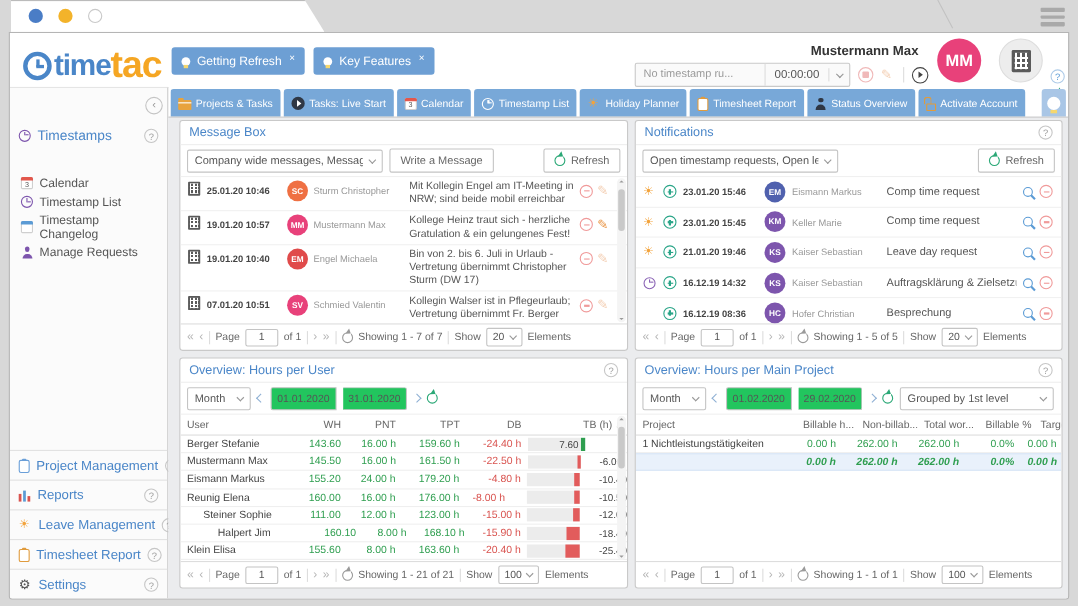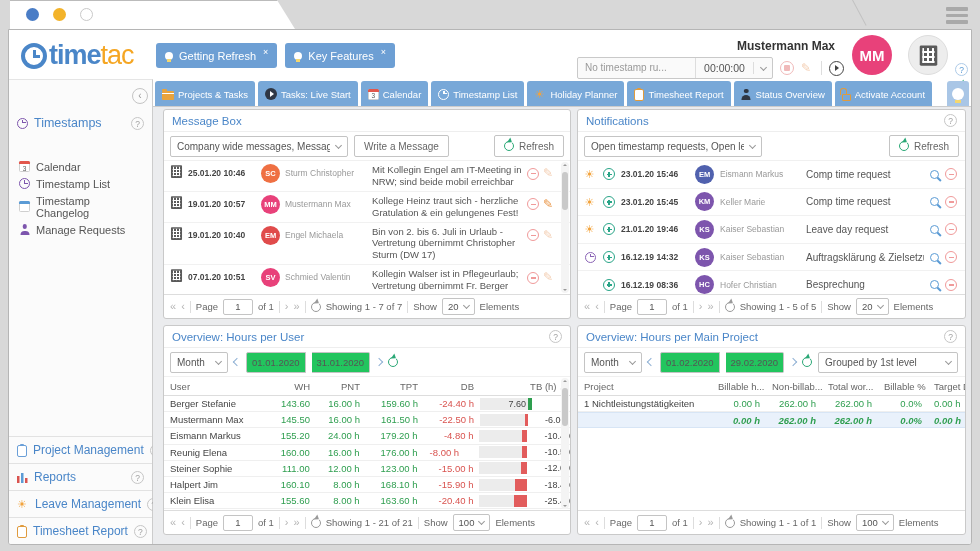--- a/index.html
+++ b/index.html
@@ -19,21 +19,21 @@
 
   
   .window{position:absolute;left:8px;right:8px;top:29px;bottom:6px;background:#fff;border:1px solid #b5b5b5;border-radius:0 0 3px 3px;overflow:hidden}
 
   
   .logo{position:absolute;left:12px;top:10px;display:flex;align-items:center}
   .logo .lclock{width:26px;height:26px;border:4px solid #4a86c8;border-radius:50%;position:relative;margin-right:2px}
   .logo .lclock:before{content:"";position:absolute;left:8px;top:3px;width:3px;height:7px;background:#4a86c8}
   .logo .lclock:after{content:"";position:absolute;left:8px;top:8px;width:7px;height:3px;background:#4a86c8}
   .logo .lt1{font-size:27px;font-weight:bold;color:#4a86c8;letter-spacing:-1px}
-  .logo .lt2{font-size:27px;font-weight:normal;color:#f5a623;letter-spacing:-1px}
+  .logo .lt2{font-size:34px;font-weight:bold;color:#f5a623;letter-spacing:-1px}
   .quick-tabs{position:absolute;left:147px;top:13px;display:flex;gap:8px}
   .qtab{display:flex;align-items:center;gap:6px;background:#6d9fd4;color:#fff;border-radius:3px;height:25px;padding:0 9px;font-size:11px;cursor:pointer}
   .qtab sup{font-size:9px;margin-left:1px;margin-top:-8px}
   .user-name{position:absolute;right:136px;top:9px;font-size:12px;font-weight:bold;color:#333}
   .timer-group{position:absolute;right:127px;top:27px;display:flex;align-items:center;gap:7px}
   .tbox{display:flex;height:22px;border:1px solid #c9c9c9;border-radius:2px;background:#fafafa;align-items:center}
   .tbox .tstat{width:118px;padding:0 7px;font-size:10px;color:#9a9a9a;border-right:1px solid #ddd;line-height:20px;white-space:nowrap;overflow:hidden}
   .tbox .ttime{width:58px;text-align:center;font-size:10.5px;color:#555;border-right:1px solid #ddd}
   .tbox .tchev{width:18px;display:flex;justify-content:center}
   .hdiv{width:1px;height:14px;background:#ddd}
@@ -326,20 +326,25 @@
           <div class="sec">
             <span class="ic i-sun" style="--c: #f2a33c;"></span>
             <span class="lbl">Leave Management</span>
             <span class="ic i-q"></span>
           </div>
           <div class="sec">
             <span class="ic i-clip" style="--c: #e09b3d;"></span>
             <span class="lbl">Timesheet Report</span>
             <span class="ic i-q"></span>
           </div>
+          <div class="sec">
+            <span class="ic i-gear" style="--c: #555;"></span>
+            <span class="lbl">Settings</span>
+            <span class="ic i-q"></span>
+          </div>
         </div>
     </div>
 
     <div class="main">
 
       <div class="panel">
         <div class="p-head">
           <span class="p-title">Message Box</span>
         </div>
         <div class="p-tools">
@@ -596,34 +601,34 @@
               <span class="cell rt green" style="width: 58px; text-align: right;">176.00 h</span>
               <span class="cell rt red" style="width: 56px; text-align: left;">-8.00 h</span>
               <span class="tb-cell">
                 <span class="tb-track">
                   <span class="tb-bar" style="width: 5.775px; background: rgb(226, 92, 92);"></span>
                 </span>
                 <span class="tb-lab">-10.50</span>
               </span>
             </div>
             <div class="trow">
-              <span class="cell" style="width: 104px; color: rgb(68, 68, 68);">Steiner Sophie</span>
+              <span class="cell" style="width: 104px; color: rgb(68, 68, 68); text-align: center;">Steiner Sophie</span>
               <span class="cell rt green" style="width: 48px; text-align: right;">111.00</span>
               <span class="cell rt green" style="width: 50px; text-align: right;">12.00 h</span>
               <span class="cell rt green" style="width: 58px; text-align: right;">123.00 h</span>
               <span class="cell rt red" style="width: 56px; text-align: right;">-15.00 h</span>
               <span class="tb-cell">
                 <span class="tb-track">
                   <span class="tb-bar" style="width: 6.6px; background: rgb(226, 92, 92);"></span>
                 </span>
                 <span class="tb-lab">-12.00</span>
               </span>
             </div>
             <div class="trow">
-              <span class="cell" style="width: 104px; color: rgb(68, 68, 68);">Halpert Jim</span>
+              <span class="cell" style="width: 104px; color: rgb(68, 68, 68); margin-left: 28px;">Halpert Jim</span>
               <span class="cell rt green" style="width: 48px; text-align: right;">160.10</span>
               <span class="cell rt green" style="width: 50px; text-align: right;">8.00 h</span>
               <span class="cell rt green" style="width: 58px; text-align: right;">168.10 h</span>
               <span class="cell rt red" style="width: 56px; text-align: right;">-15.90 h</span>
               <span class="tb-cell">
                 <span class="tb-track">
                   <span class="tb-bar" style="width: 12.595px; background: rgb(226, 92, 92);"></span>
                 </span>
                 <span class="tb-lab">-18.49</span>
               </span>
@@ -687,21 +692,21 @@
             <span class="arrow-r"></span>
             <span class="ic i-refresh" style="--c: #2aa876;"></span>
             <div class="sel" style="width: 140px;">
               <span>Grouped by 1st level</span>
               <span class="chev" style="margin-left: auto;"></span>
             </div>
           </div>
         <div class="p-body" id="hpp-table">
             <div class="thead">
               <span class="cell" style="width: 134px;">Project</span>
-              <span class="cell rt" style="width: 54px; text-align: right;">Billable h...</span>
+              <span class="cell rt" style="width: 54px; text-align: right; margin-left: 12px;">Billable h...</span>
               <span class="cell rt" style="width: 56px; text-align: right;">Non-billab...</span>
               <span class="cell rt" style="width: 56px; text-align: right;">Total wor...</span>
               <span class="cell rt" style="width: 50px; text-align: right;">Billable %</span>
               <span class="cell rt" style="flex: 1 1 0%; text-align: right;">Target Du...</span>
             </div>
             <div class="trow">
               <span class="cell" style="width: 134px; color: rgb(68, 68, 68);">1 Nichtleistungstätigkeiten</span>
               <span class="cell rt green" style="width: 54px; text-align: right;">0.00 h</span>
               <span class="cell rt green" style="width: 56px; text-align: right;">262.00 h</span>
               <span class="cell rt green" style="width: 56px; text-align: right;">262.00 h</span>

